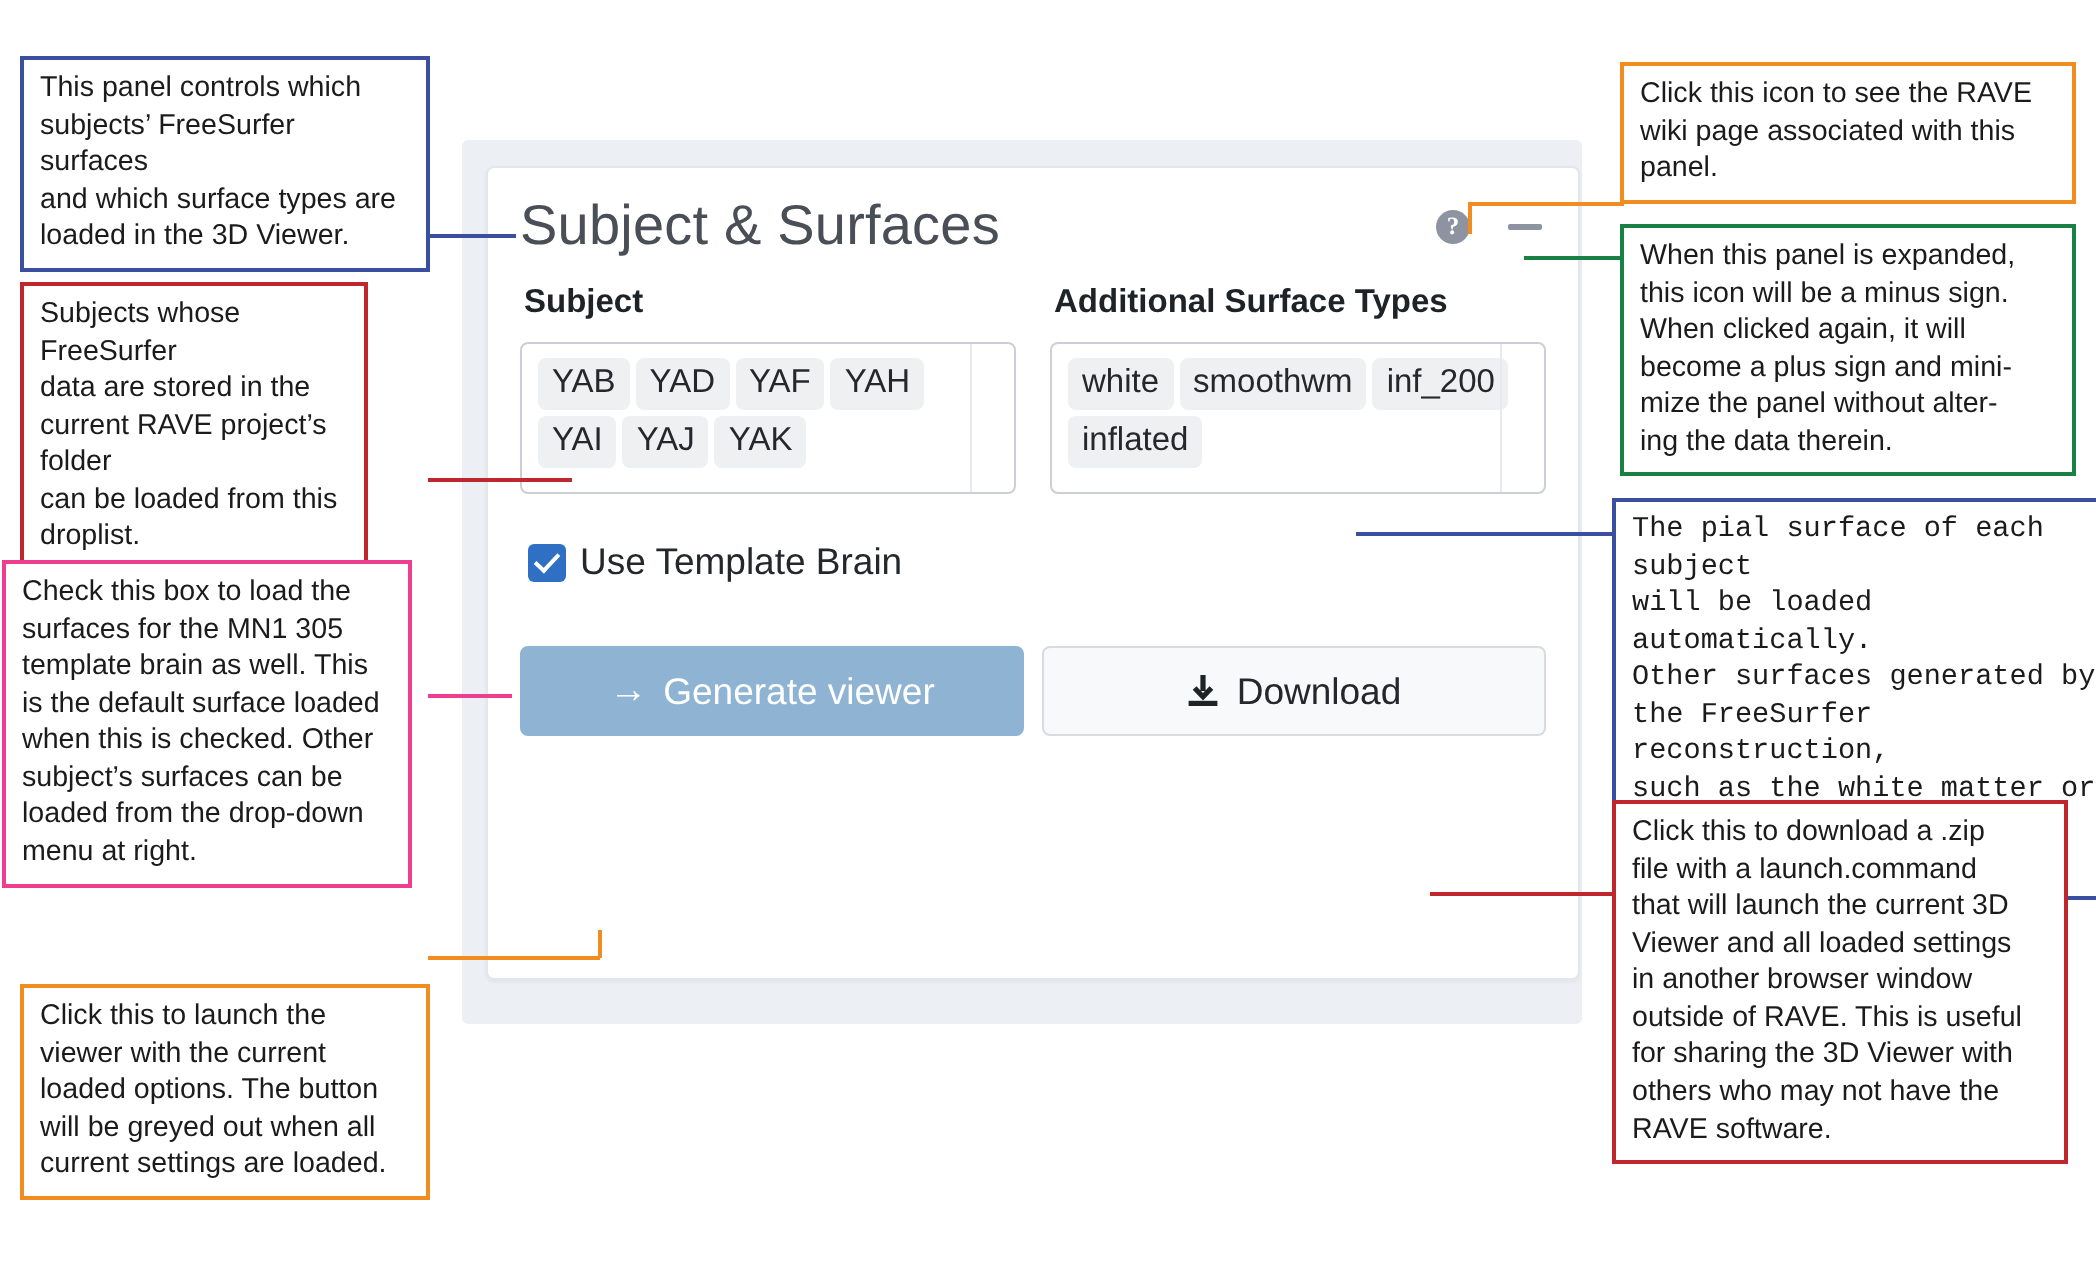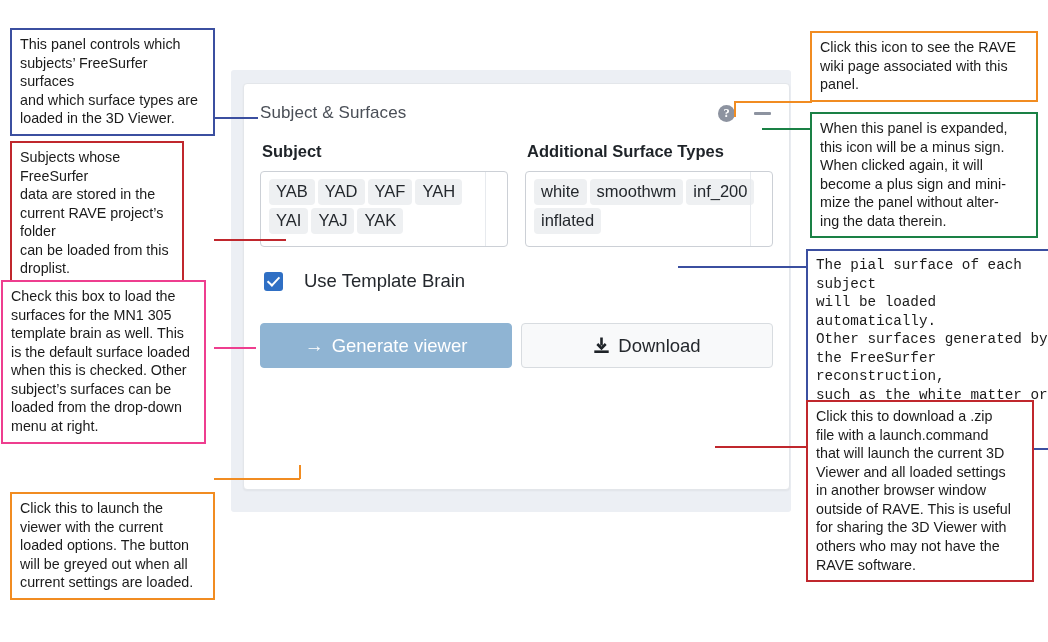--- a/index.html
+++ b/index.html
@@ -77,21 +77,21 @@
     position: absolute;
     left: 0; top: 0;
     width: 100%;
     height: 58px;
     box-sizing: border-box;
     padding: 0 18px 0 16px;
     display: flex;
     align-items: center;
   }
   .panel-title {
-    font-size: 17px;
+    font-size: 28px;
     color: #4a4f57;
     font-family: "Liberation Sans", sans-serif;
     font-weight: 400;
     letter-spacing: 0.1px;
   }
   .header-icons {
     margin-left: auto;
     display: flex;
     align-items: center;
     gap: 19px;
@@ -166,21 +166,21 @@
     line-height: 1.15;
     font-family: "Liberation Sans", sans-serif;
     cursor: pointer;
     text-align: center;
   }
 
   
   .check-row {
     display: flex;
     align-items: center;
-    gap: 21px;
+    gap: 7px;
     margin-top: 23px;
     padding-left: 4px;
   }
   .checkbox {
     width: 19px; height: 19px;
     background: #2f6fc4;
     border-radius: 3px;
     position: relative;
     cursor: pointer;
     flex: none;

